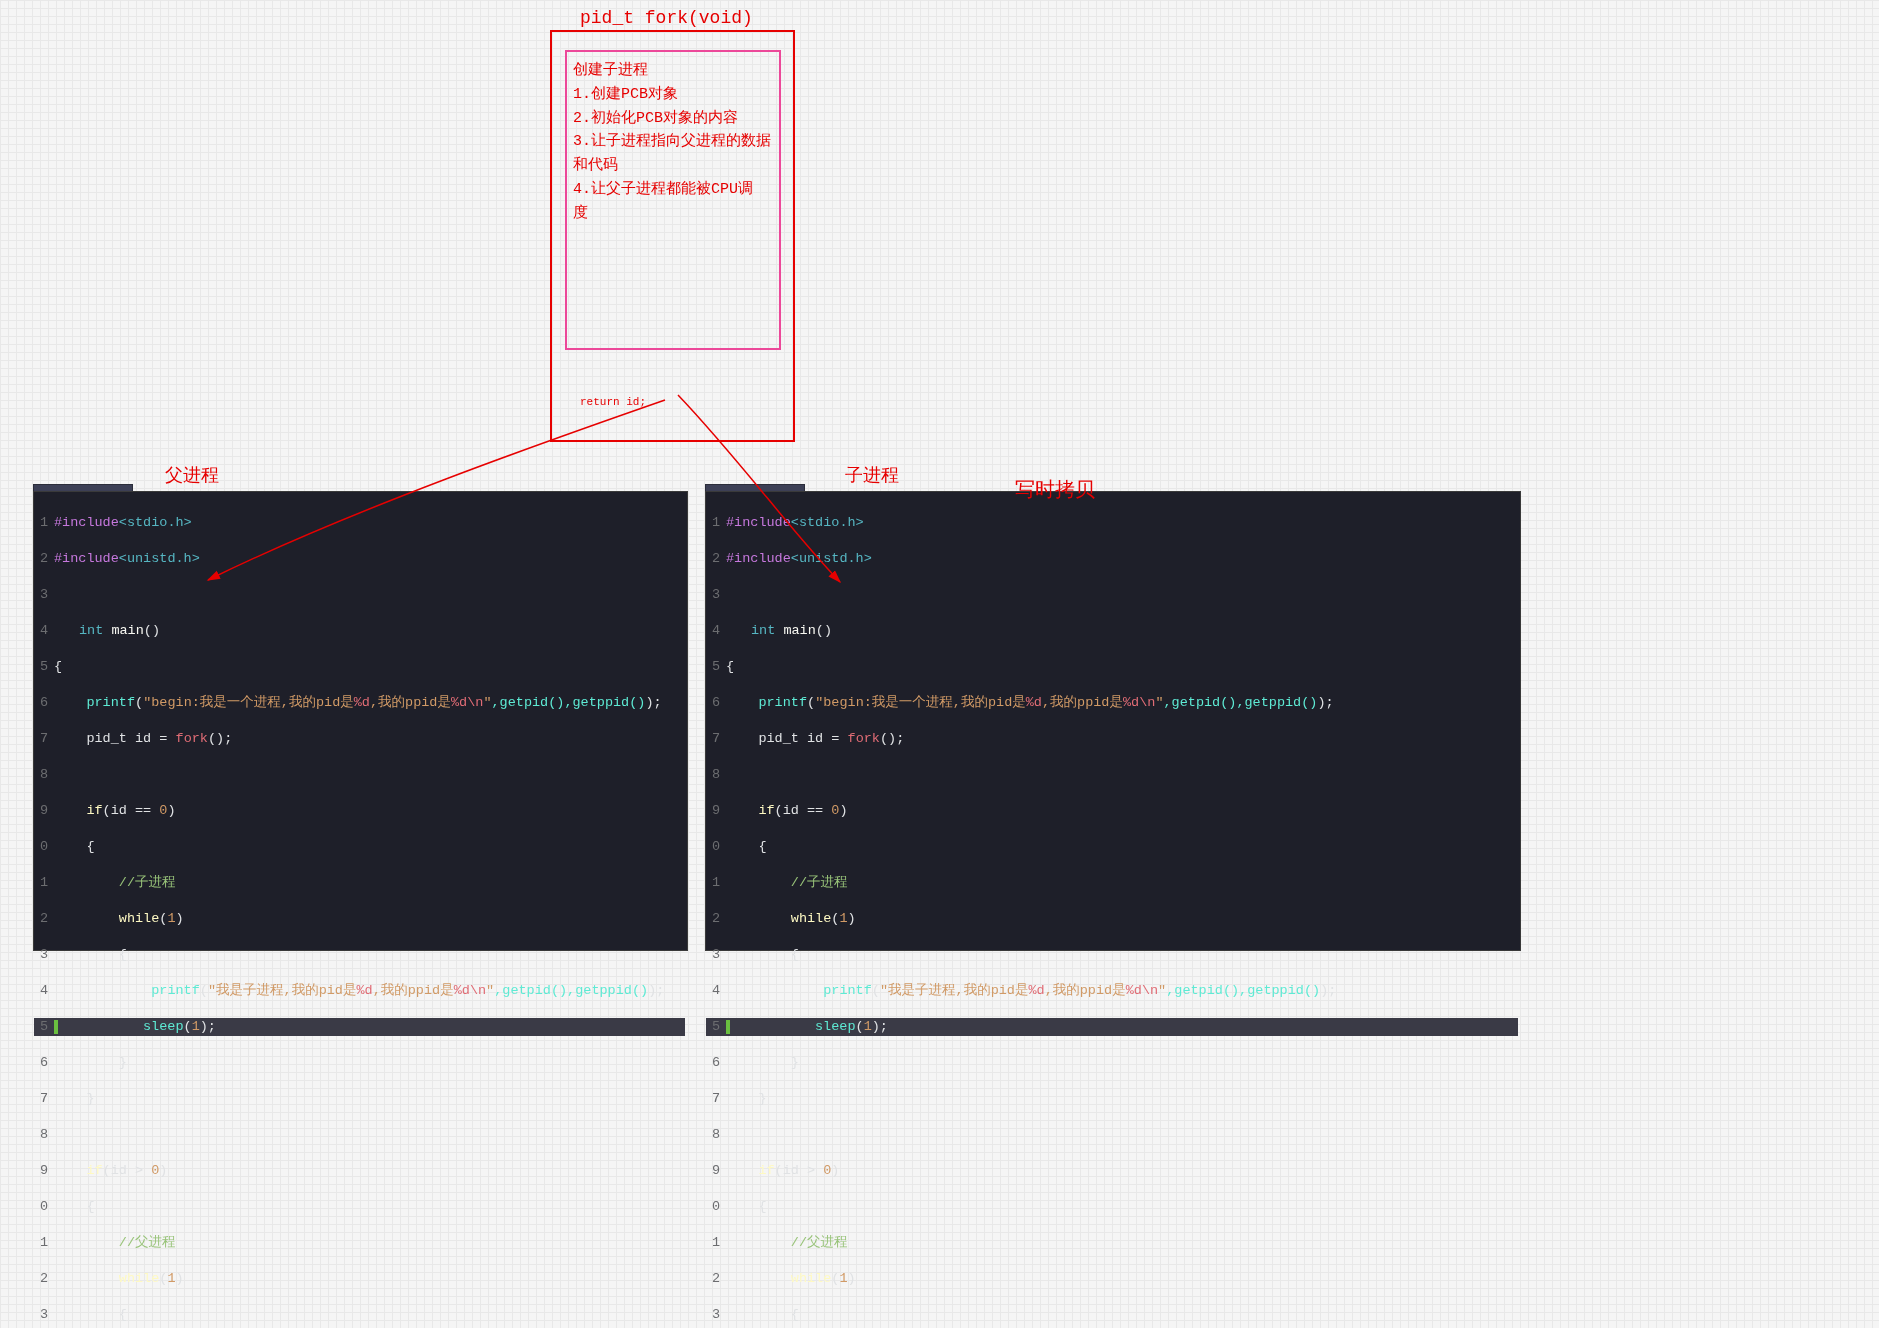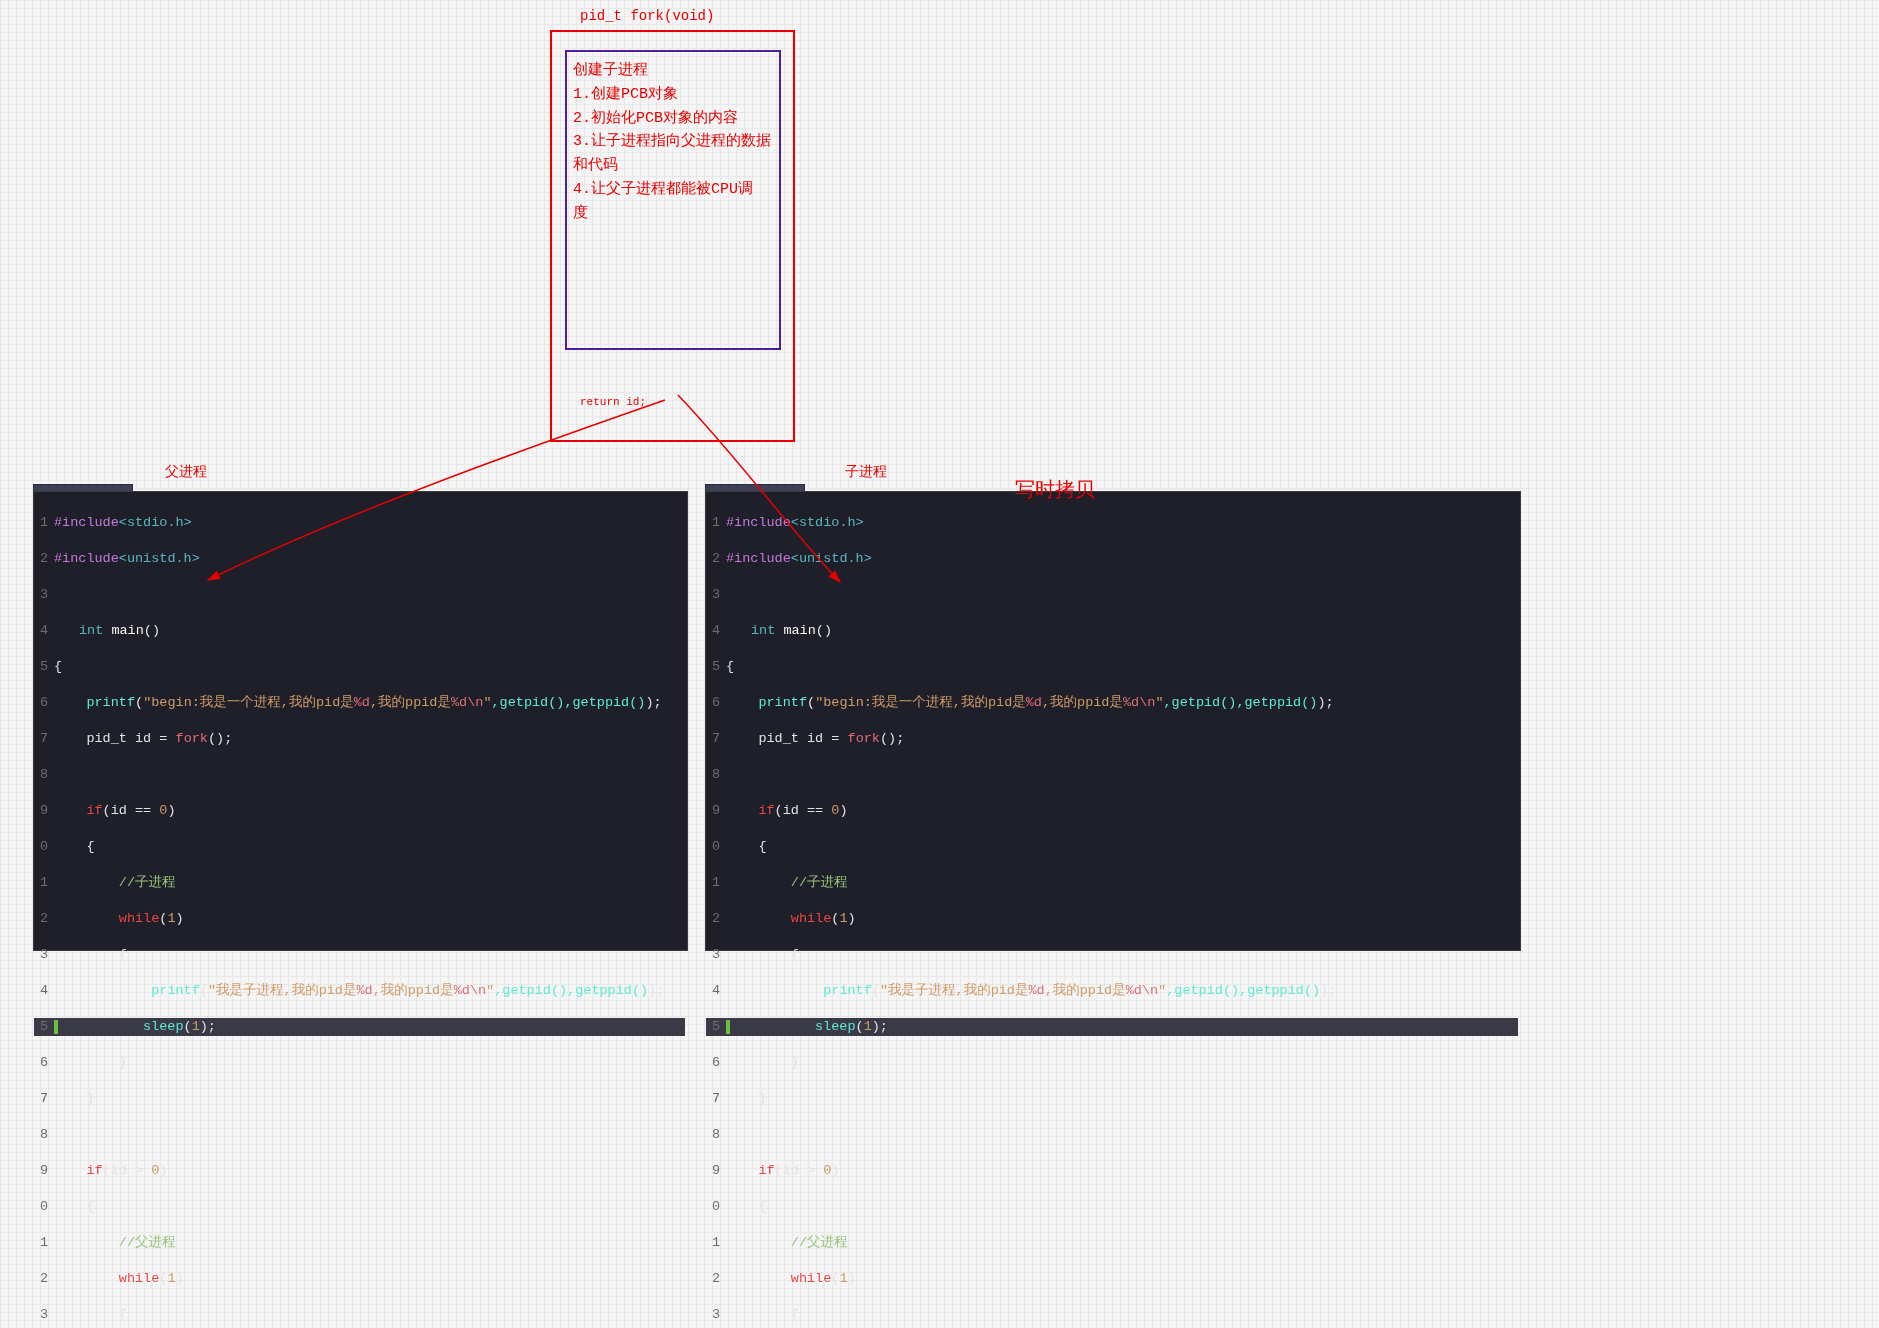--- a/index.html
+++ b/index.html
@@ -12,38 +12,38 @@
     background-size: 8px 8px;
     width: 1879px;
     height: 1328px;
     position: relative;
     overflow: hidden;
   }
 
   .label {
     position: absolute;
     color: #e60000;
-    font-size: 14px;
+    font-size: 18px;
     z-index: 5;
     white-space: nowrap;
   }
 
   
   .fork-outer {
     position: absolute;
     left: 550px; top: 30px;
     width: 245px; height: 412px;
     border: 2px solid #e60000;
     background: transparent;
   }
   .fork-inner {
     position: absolute;
     left: 565px; top: 50px;
     width: 216px; height: 300px;
-    border: 2px solid #4c1d95;
+    border: 2px solid #ec4899;
     padding: 8px 6px;
     color: #e60000;
     font-size: 15px;
     line-height: 1.45;
     overflow: hidden;
   }
   .fork-inner div { margin-bottom: 2px; }
   .return-line {
     position: absolute;
     left: 580px; top: 396px;
@@ -79,21 +79,21 @@
     width: 20px;
     text-align: right;
     color: #6c6d70;
     padding-right: 6px;
     user-select: none;
     flex: 0 0 20px;
   }
   .ctxt { flex: 1; }
   .hl { background: #3a3a46; }
   .tk-pp   { color: #c678dd; }  
-  .tk-kw   { color: #ef4444; }
+  .tk-kw   { color: #fef9c3; }
   .tk-inc  { color: #56b6c2; }  
   .tk-fn   { color: #f8f8f2; }
   .tk-type { color: #56b6c2; margin-left: 25px; }
   .tk-str  { color: #d19a66; }  
   .tk-esc  { color: #e06c75; }  
   .tk-num  { color: #d19a66; }
   .tk-call { color: #5eead4; }
   .tk-cmt  { color: #98c379; }
   .tk-call2{ color: #e06c75; }
   .bar-green{

